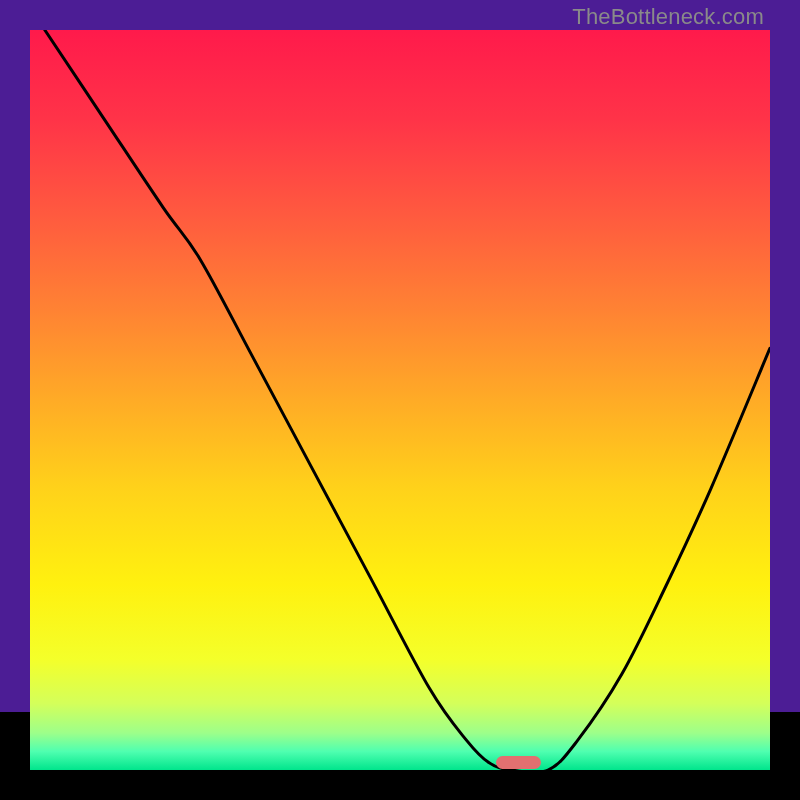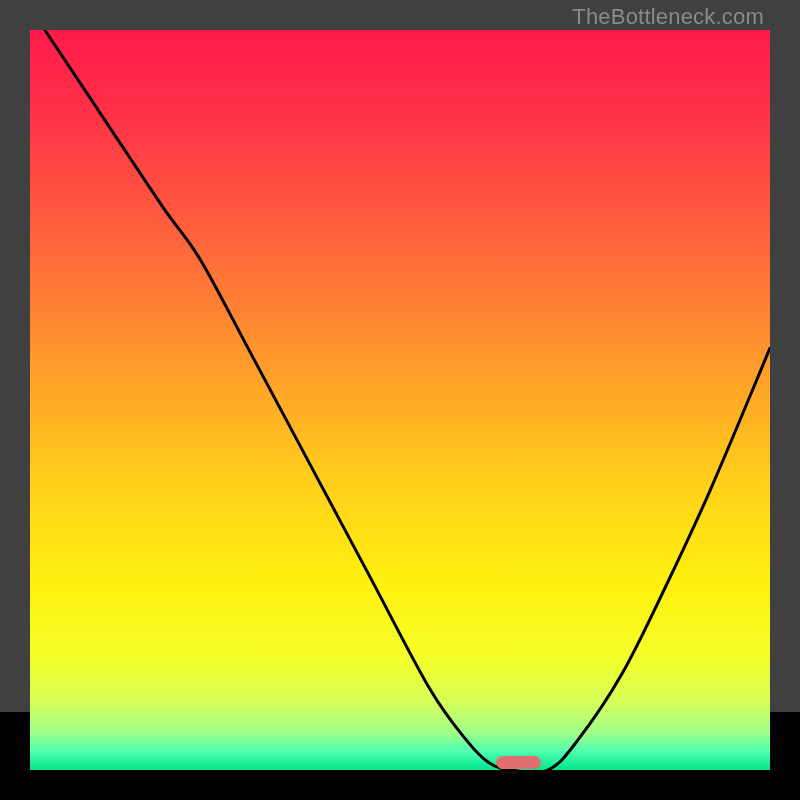--- a/index.html
+++ b/index.html
@@ -9,21 +9,21 @@
     height: 800px;
     background: #000;
     overflow: hidden;
   }
   .frame {
     position: absolute;
     left: 0;
     top: 0;
     width: 800px;
     height: 712px;
-    background: #404040;
+    background: #4c1d95;
   }
   .plot {
     position: absolute;
     left: 30px;
     top: 30px;
     width: 740px;
     height: 740px;
     overflow: hidden;
   }
   .gradient {

